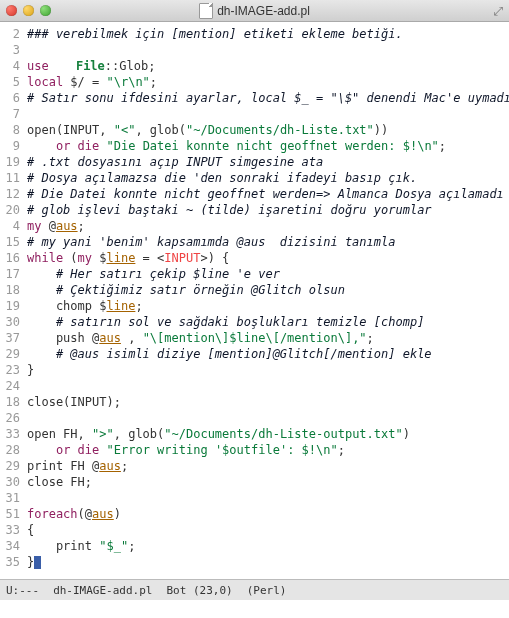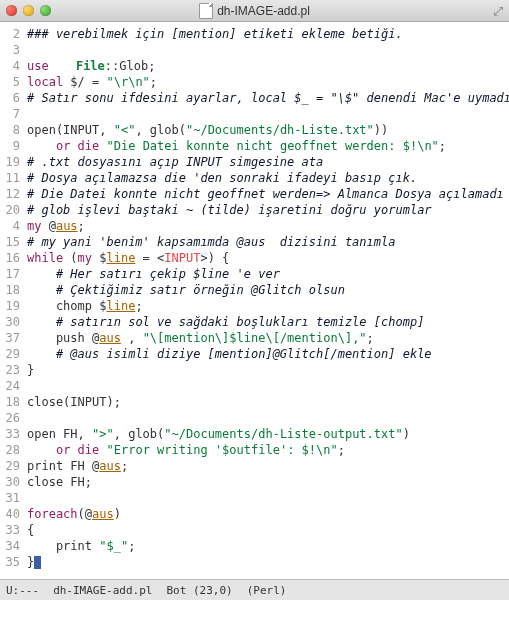--- a/index.html
+++ b/index.html
@@ -161,21 +161,21 @@
         <div>29</div>
         <div>23</div>
         <div>24</div>
         <div>18</div>
         <div>26</div>
         <div>33</div>
         <div>28</div>
         <div>29</div>
         <div>30</div>
         <div>31</div>
-        <div>40</div>
+        <div>51</div>
         <div>33</div>
         <div>34</div>
         <div>35</div>
       </div>
     <div class="code" id="code"><div class="line"><span class="com">### verebilmek için [mention] etiketi ekleme betiği.</span></div><div class="line">&nbsp;</div><div class="line"><span class="kw">use</span><span> </span><span class="func">File</span><span>::Glob;</span></div><div class="line"><span class="kw">local</span><span> $/ = </span><span class="str">"\r\n"</span><span>;</span></div><div class="line"><span class="com"># Satır sonu ifdesini ayarlar, local $_ = "\$" denendi Mac'e uymadı</span></div><div class="line">&nbsp;</div><div class="line"><span>open(INPUT, </span><span class="str">"&lt;"</span><span>, glob(</span><span class="str">"~/Documents/dh-Liste.txt"</span><span>))</span></div><div class="line"><span>    </span><span class="kw">or</span><span> </span><span class="kw">die</span><span> </span><span class="str">"Die Datei konnte nicht geoffnet werden: $!\n"</span><span>;</span></div><div class="line"><span class="com"># .txt dosyasını açıp INPUT simgesine ata</span></div><div class="line"><span class="com"># Dosya açılamazsa die 'den sonraki ifadeyi basıp çık.</span></div><div class="line"><span class="com"># Die Datei konnte nicht geoffnet werden=&gt; Almanca Dosya açılamadı</span></div><div class="line"><span class="com"># glob işlevi baştaki ~ (tilde) işaretini doğru yorumlar</span></div><div class="line"><span class="kw">my</span><span> @</span><span class="var">aus</span><span>;</span></div><div class="line"><span class="com"># my yani 'benim' kapsamımda @aus  dizisini tanımla</span></div><div class="line"><span class="kw">while</span><span> (</span><span class="kw">my</span><span> $</span><span class="var">line</span><span> = &lt;</span><span class="bracket">INPUT</span><span>&gt;) {</span></div><div class="line"><span>    </span><span class="com"># Her satırı çekip $line 'e ver</span></div><div class="line"><span>    </span><span class="com"># Çektiğimiz satır örneğin @Glitch olsun</span></div><div class="line"><span>    chomp $</span><span class="var">line</span><span>;</span></div><div class="line"><span>    </span><span class="com"># satırın sol ve sağdaki boşlukları temizle [chomp]</span></div><div class="line"><span>    push @</span><span class="var">aus</span><span> , </span><span class="str">"\[mention\]$line\[/mention\],"</span><span>;</span></div><div class="line"><span>    </span><span class="com"># @aus isimli diziye [mention]@Glitch[/mention] ekle</span></div><div class="line"><span>}</span></div><div class="line">&nbsp;</div><div class="line"><span>close(INPUT);</span></div><div class="line">&nbsp;</div><div class="line"><span>open FH, </span><span class="str">"&gt;"</span><span>, glob(</span><span class="str">"~/Documents/dh-Liste-output.txt"</span><span>)</span></div><div class="line"><span>    </span><span class="kw">or</span><span> </span><span class="kw">die</span><span> </span><span class="str">"Error writing '$outfile': $!\n"</span><span>;</span></div><div class="line"><span>print FH @</span><span class="var">aus</span><span>;</span></div><div class="line"><span>close FH;</span></div><div class="line">&nbsp;</div><div class="line"><span class="kw">foreach</span><span>(@</span><span class="var">aus</span><span>)</span></div><div class="line"><span>{</span></div><div class="line"><span>    print </span><span class="str">"$_"</span><span>;</span></div><div class="line"><span>}</span><span class="cursor"></span></div></div>
   </div>
 
   <div class="modeline">
     <span>U:---</span>
     <span>dh-IMAGE-add.pl</span>

